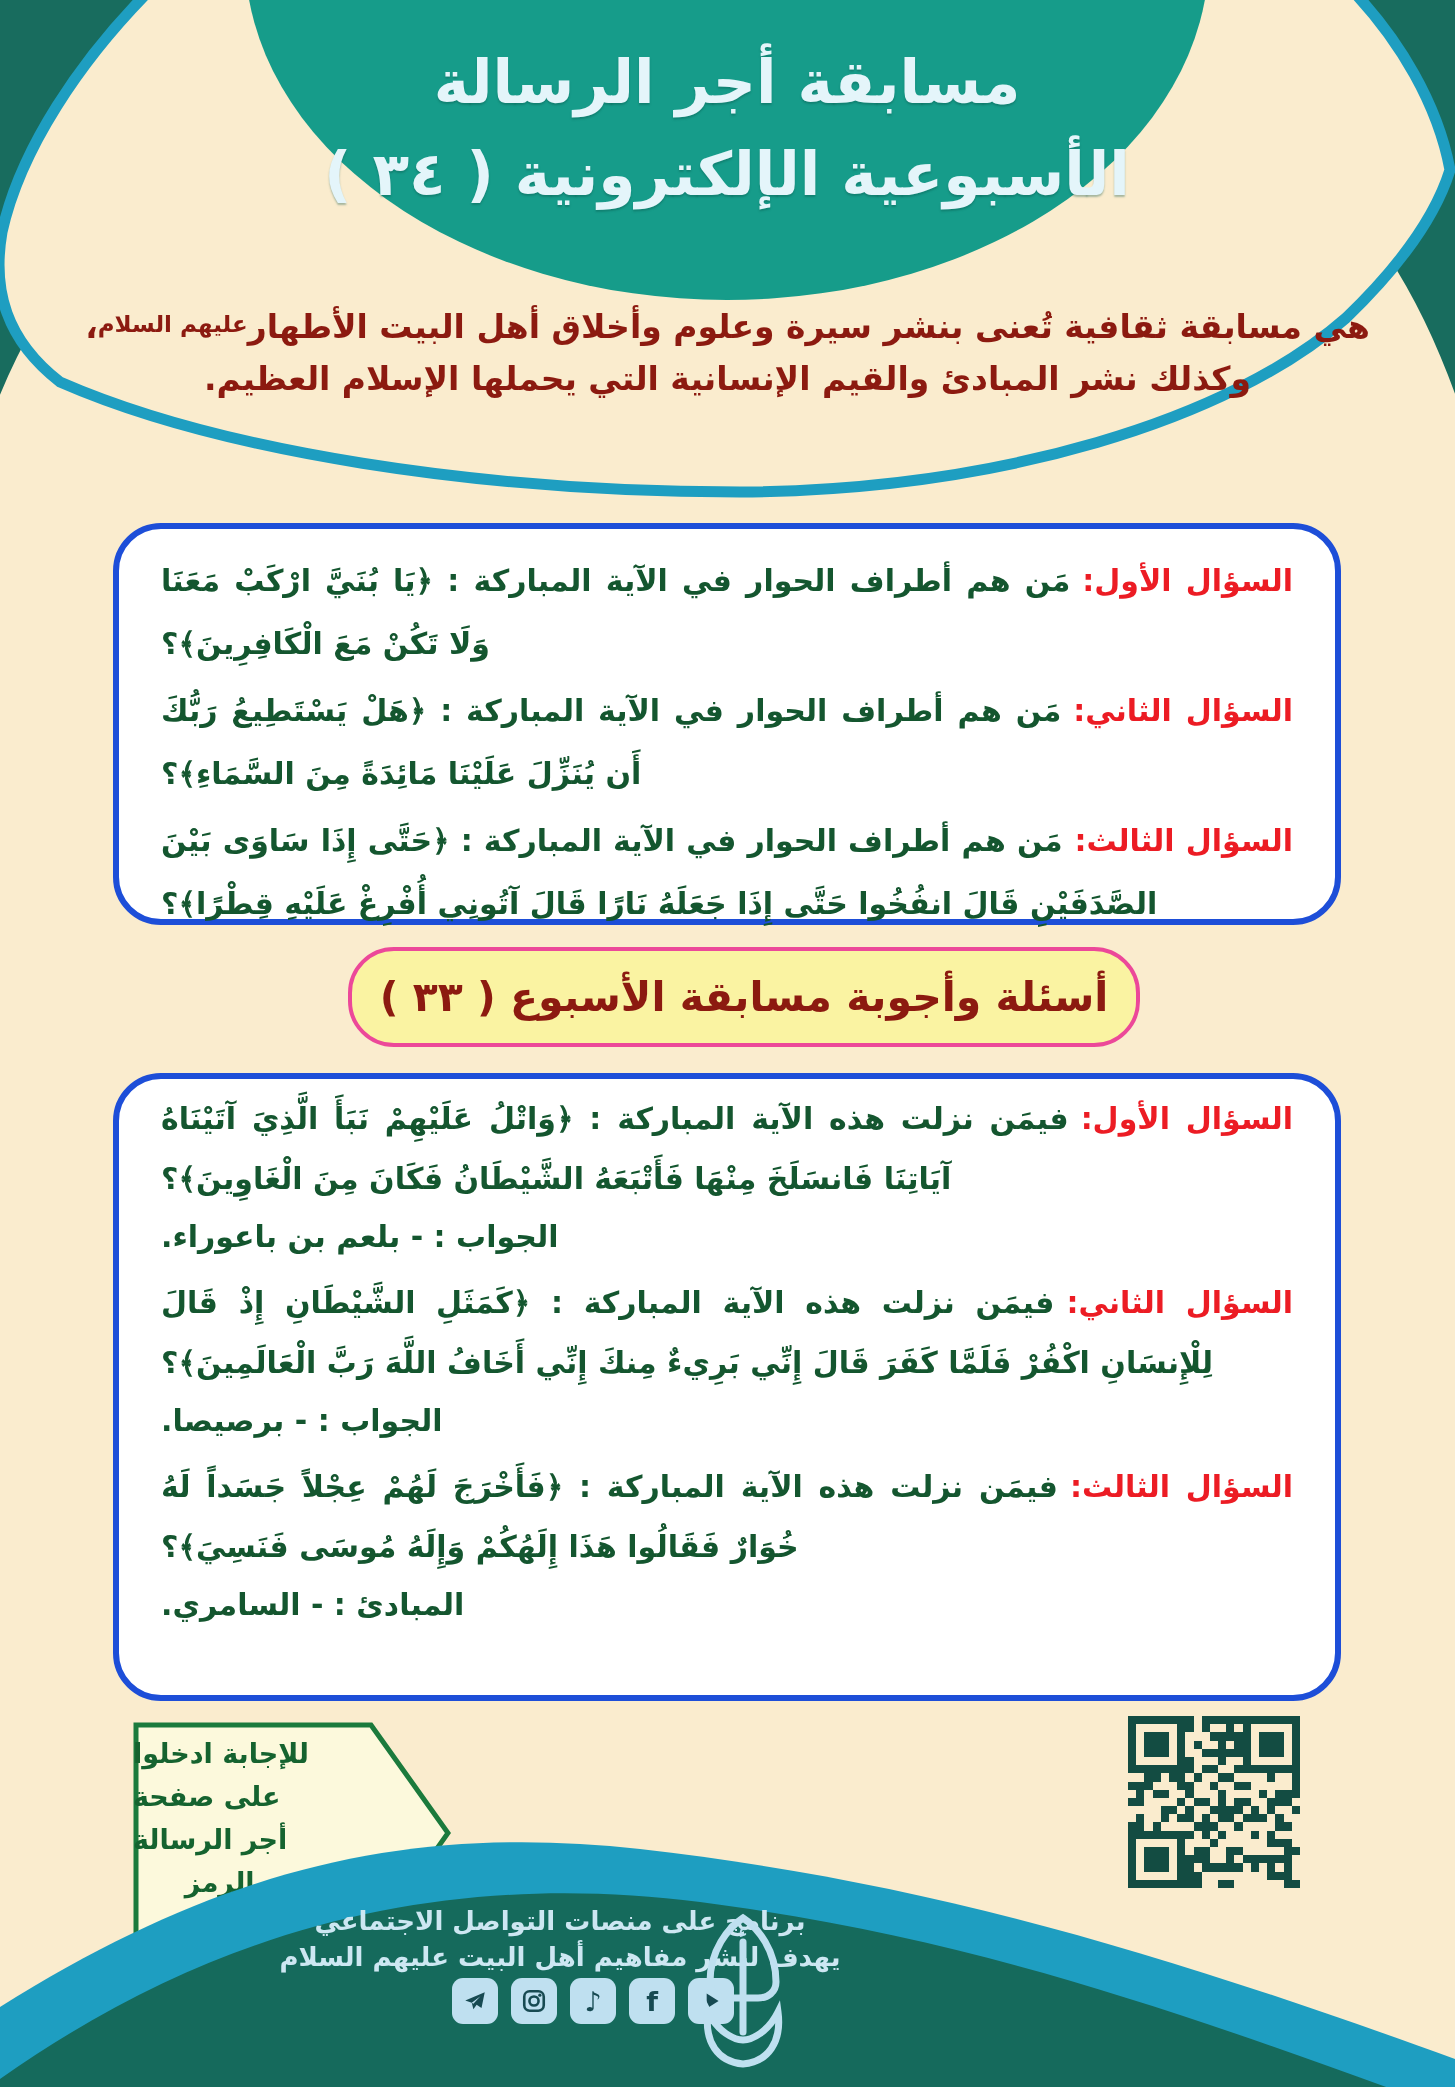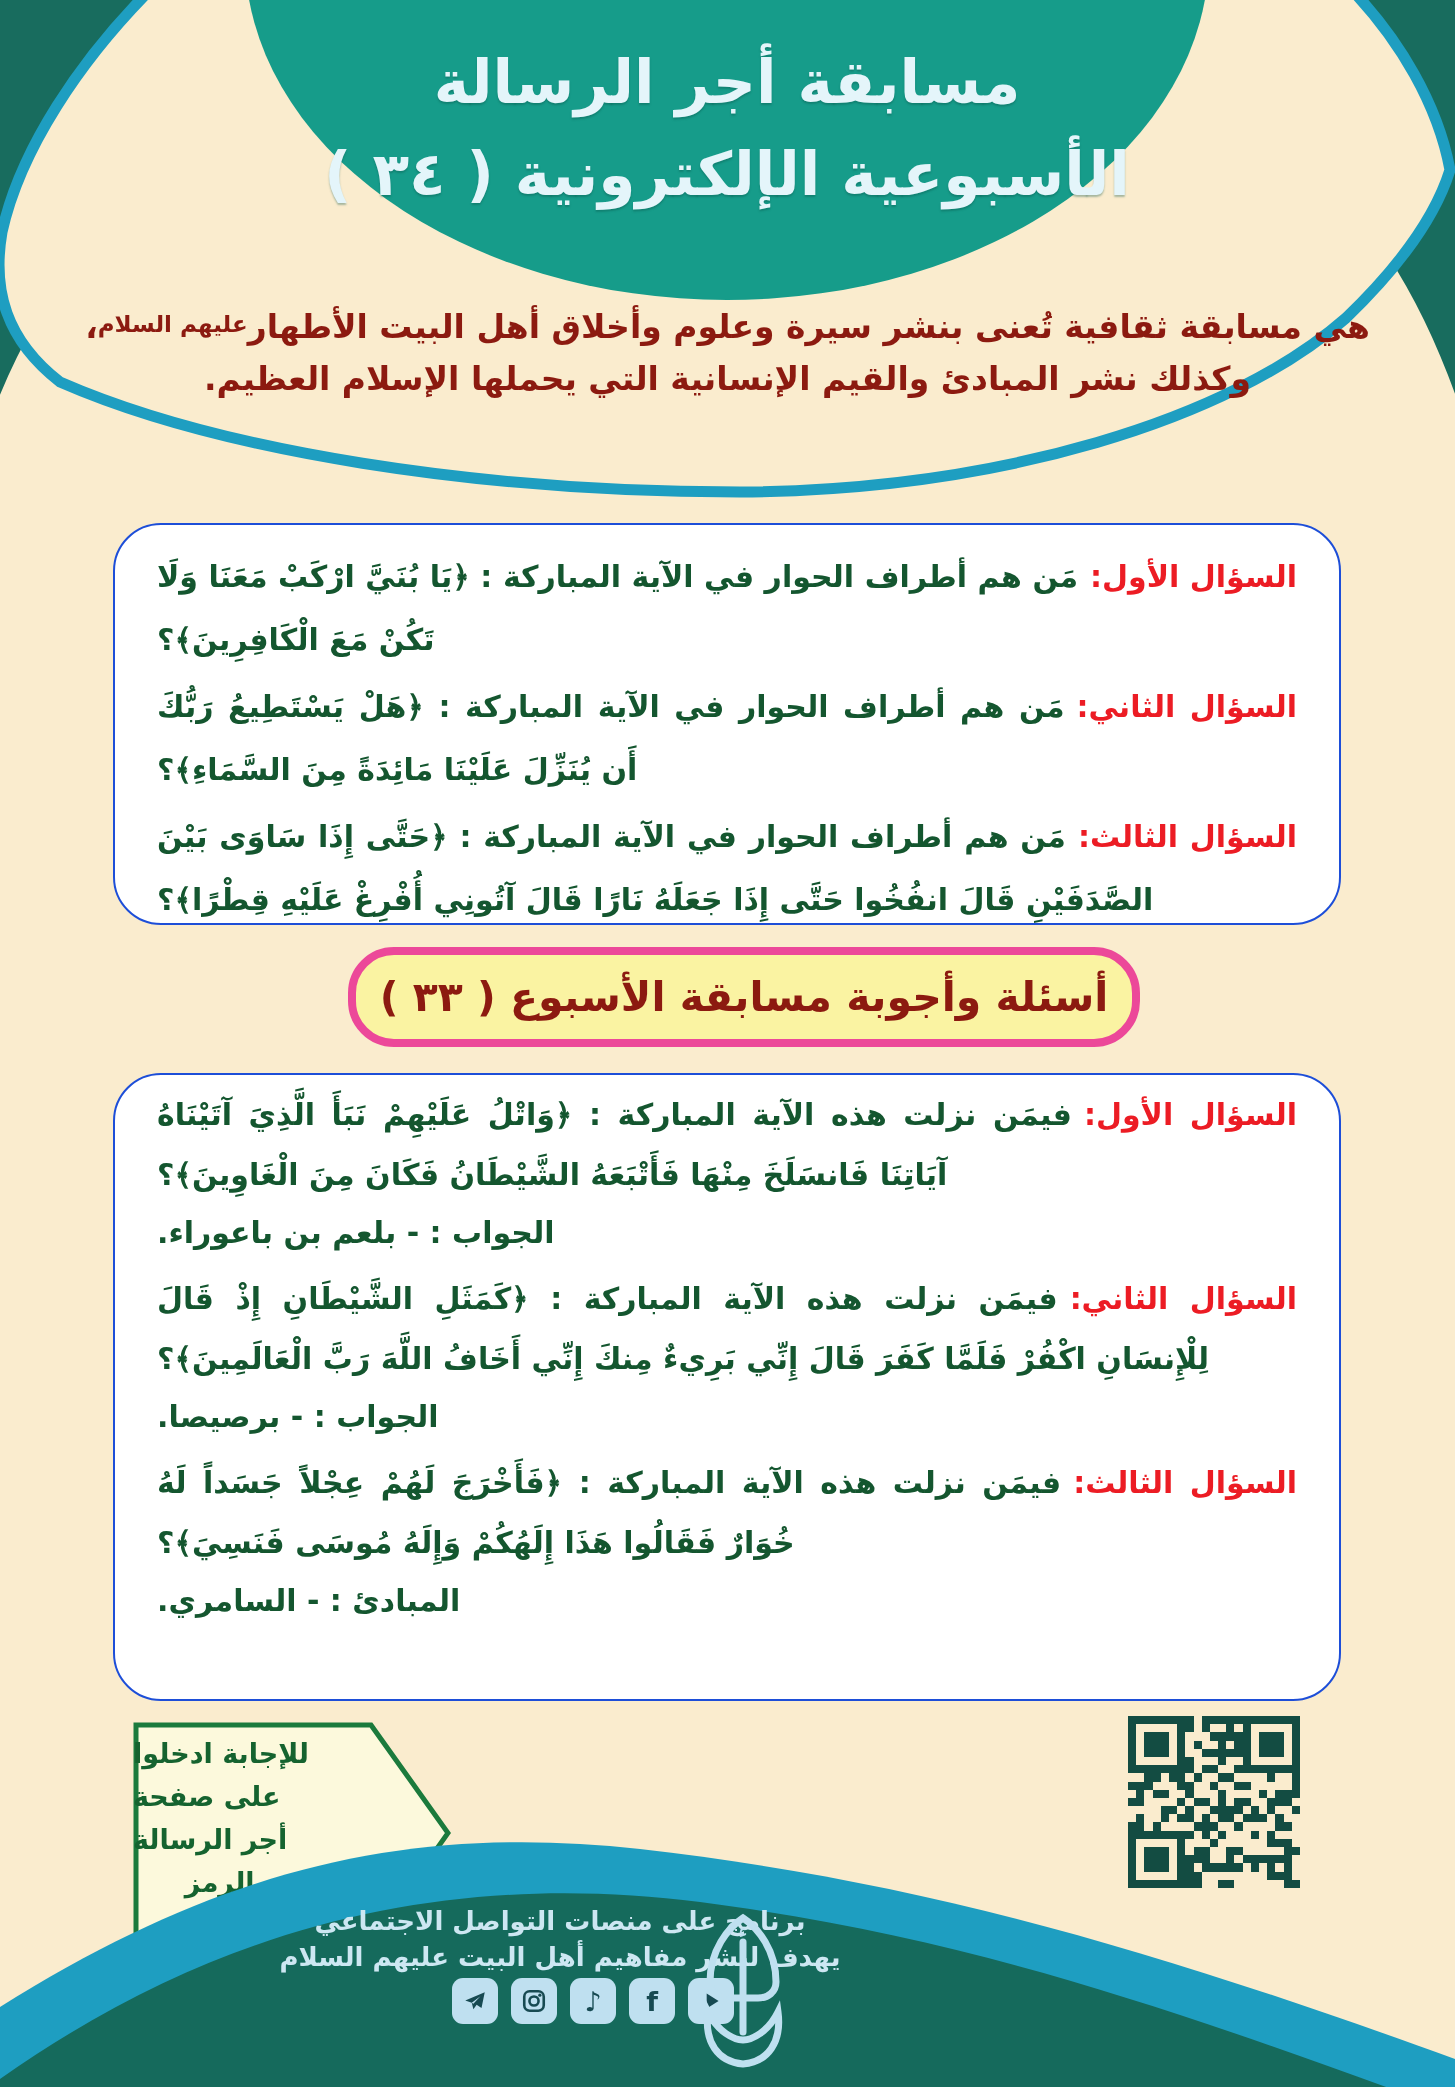--- a/index.html
+++ b/index.html
@@ -16,38 +16,38 @@
   .header-svg{left:0;top:0}
   .title-wrap{left:247px;top:36px;width:960px;text-align:center;color:#E4F5FA;}
   .title-line{font-weight:bold;font-size:60px;line-height:92px;letter-spacing:1px;
     text-shadow:0 2px 2px rgba(10,80,70,.35);}
   .desc-wrap{left:80px;top:298px;width:1295px;text-align:center;color:#8C1A10;font-weight:bold;}
   .desc-line{font-size:33px;line-height:52px;}
   .honorific{font-size:23px;vertical-align:6px;letter-spacing:-1px;}
 
   
   .qbox{
-    background:#ffffff;border:2px solid #1d4ed8;border-radius:48px;
+    background:#ffffff;border:6px solid #1d4ed8;border-radius:48px;
     box-sizing:border-box;color:#14562F;font-weight:bold;
     padding:20px 42px 12px 42px;
   }
   .qbox1{left:113px;top:523px;width:1228px;height:402px;}
   .qbox2{left:113px;top:1073px;width:1228px;height:628px;padding-top:10px;}
   p.q{
     margin:0 0 4px 0;font-size:30px;line-height:63px;
     text-align:justify;text-align-last:left;
   }
   .qbox2 p.q{line-height:60px;margin-bottom:2px;}
   .qlabel{color:#EC1C24;margin-left:12px;}
   p.a{margin:2px 0 10px 0;font-size:30px;line-height:52px;text-align:left;}
 
   
   .banner{
     left:348px;top:947px;width:792px;height:100px;
-    background:#FAF3A2;border:8px solid #ec4899;border-radius:46px;
+    background:#FAF3A2;border:4px solid #ec4899;border-radius:46px;
     box-sizing:border-box;display:flex;align-items:center;justify-content:center;
     color:#8C1A10;font-weight:bold;font-size:41px;
   }
 
   
   .badge{left:133px;top:1722px;width:318px;height:223px;}
   .badge-shape{position:absolute;left:0;top:0;}
   .badge-text{
     position:absolute;left:0;top:10px;width:258px;height:203px;
     display:flex;flex-direction:column;justify-content:space-around;align-items:flex-end;

